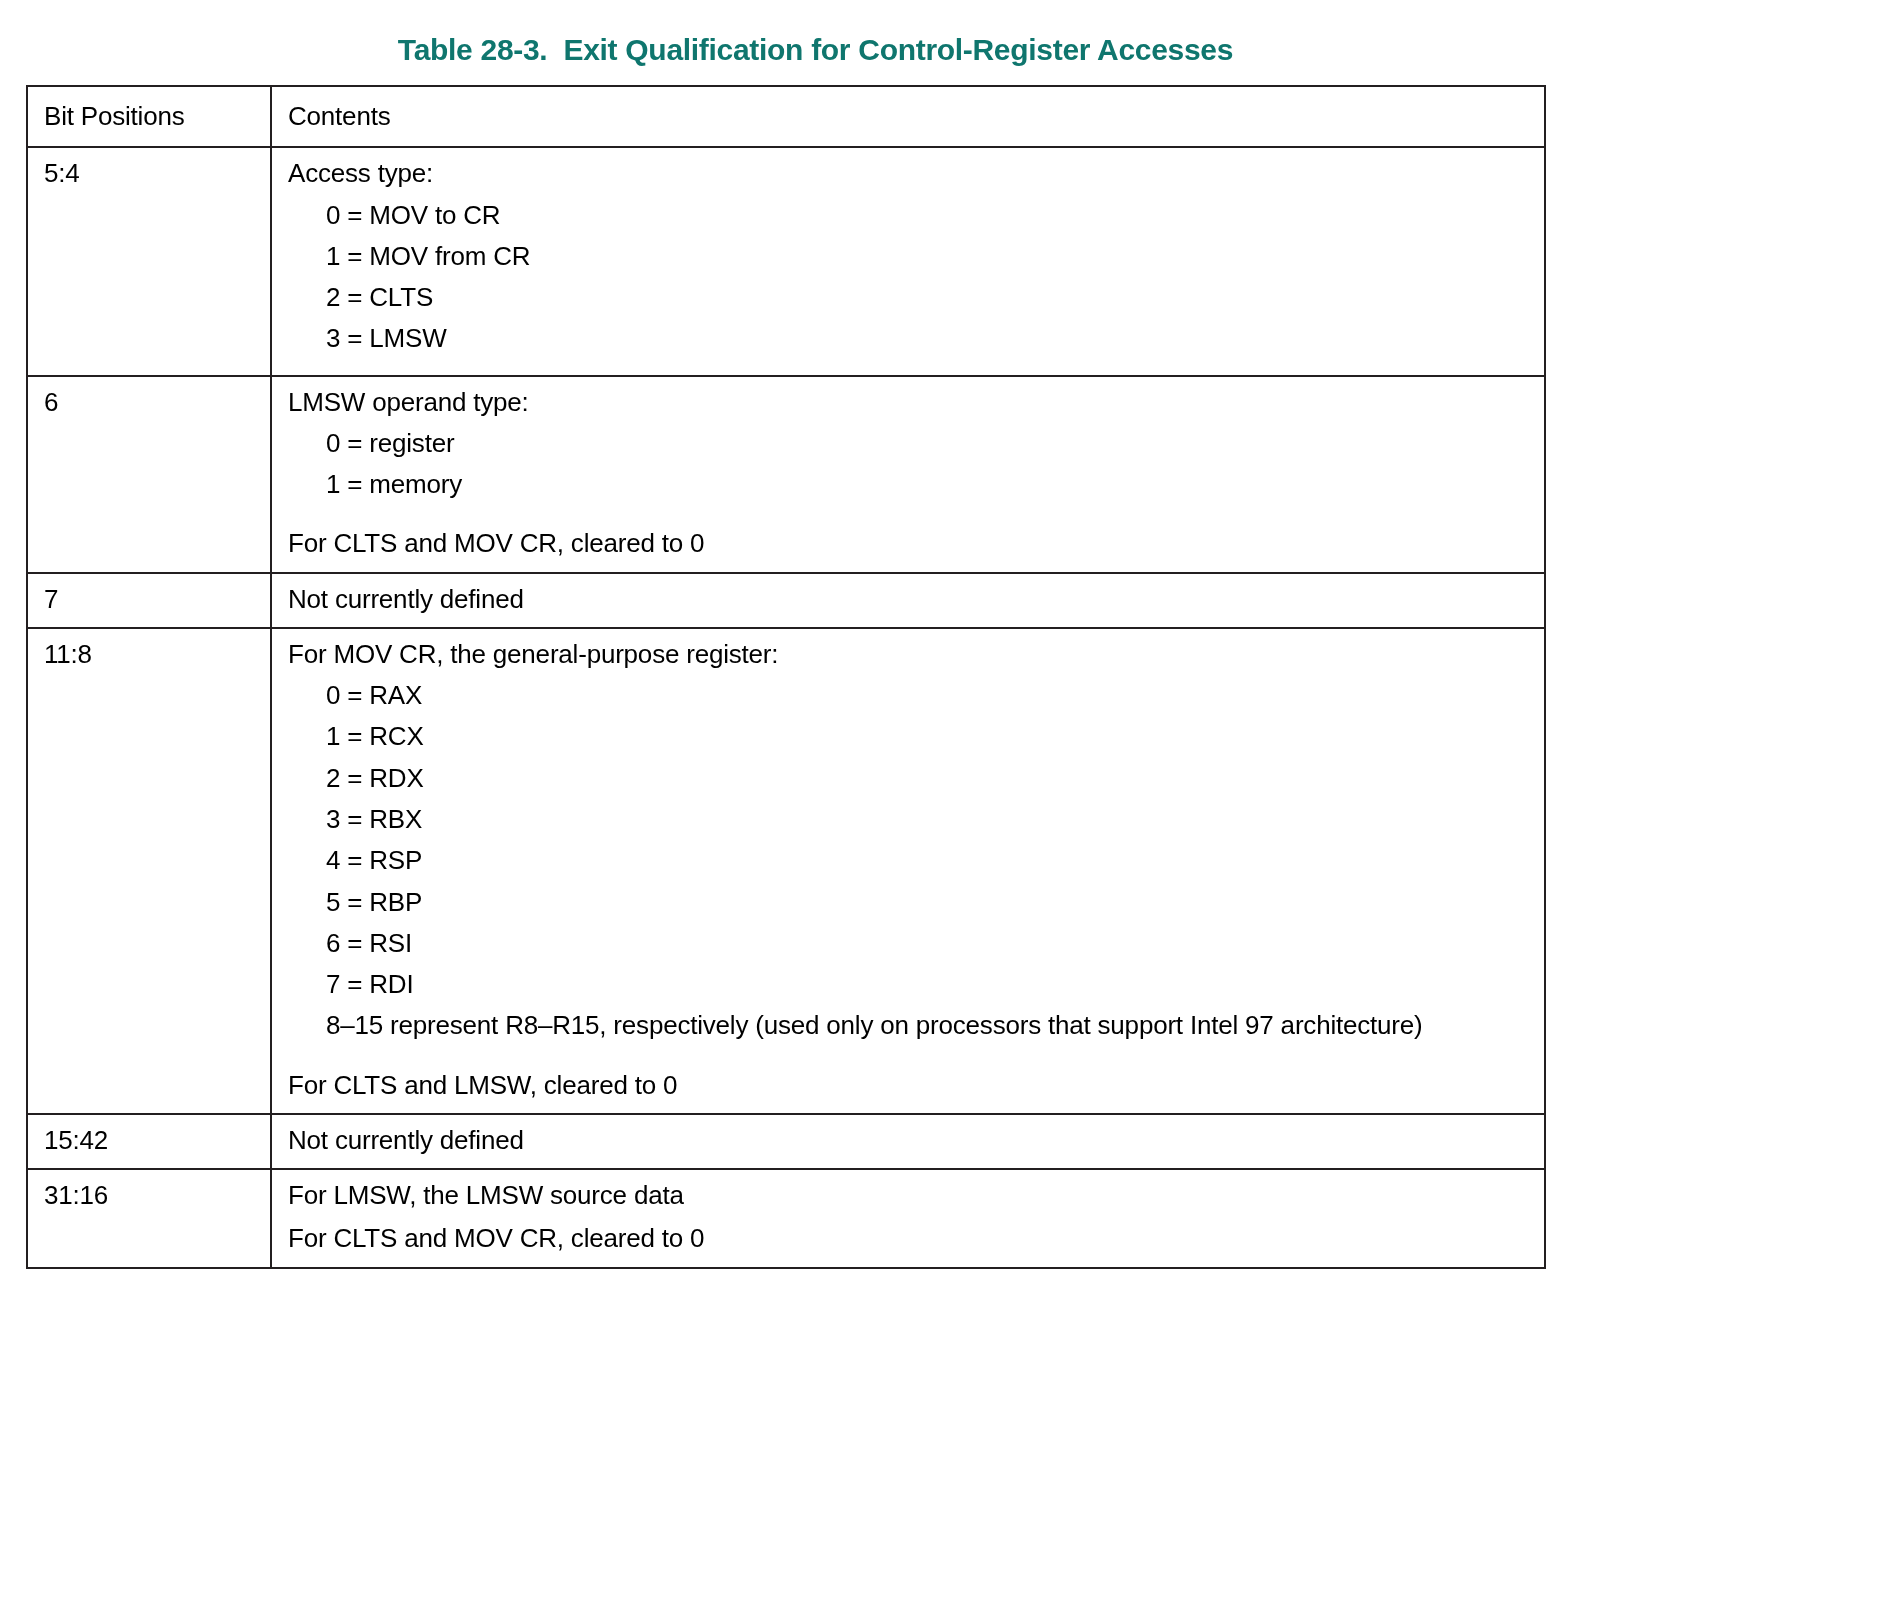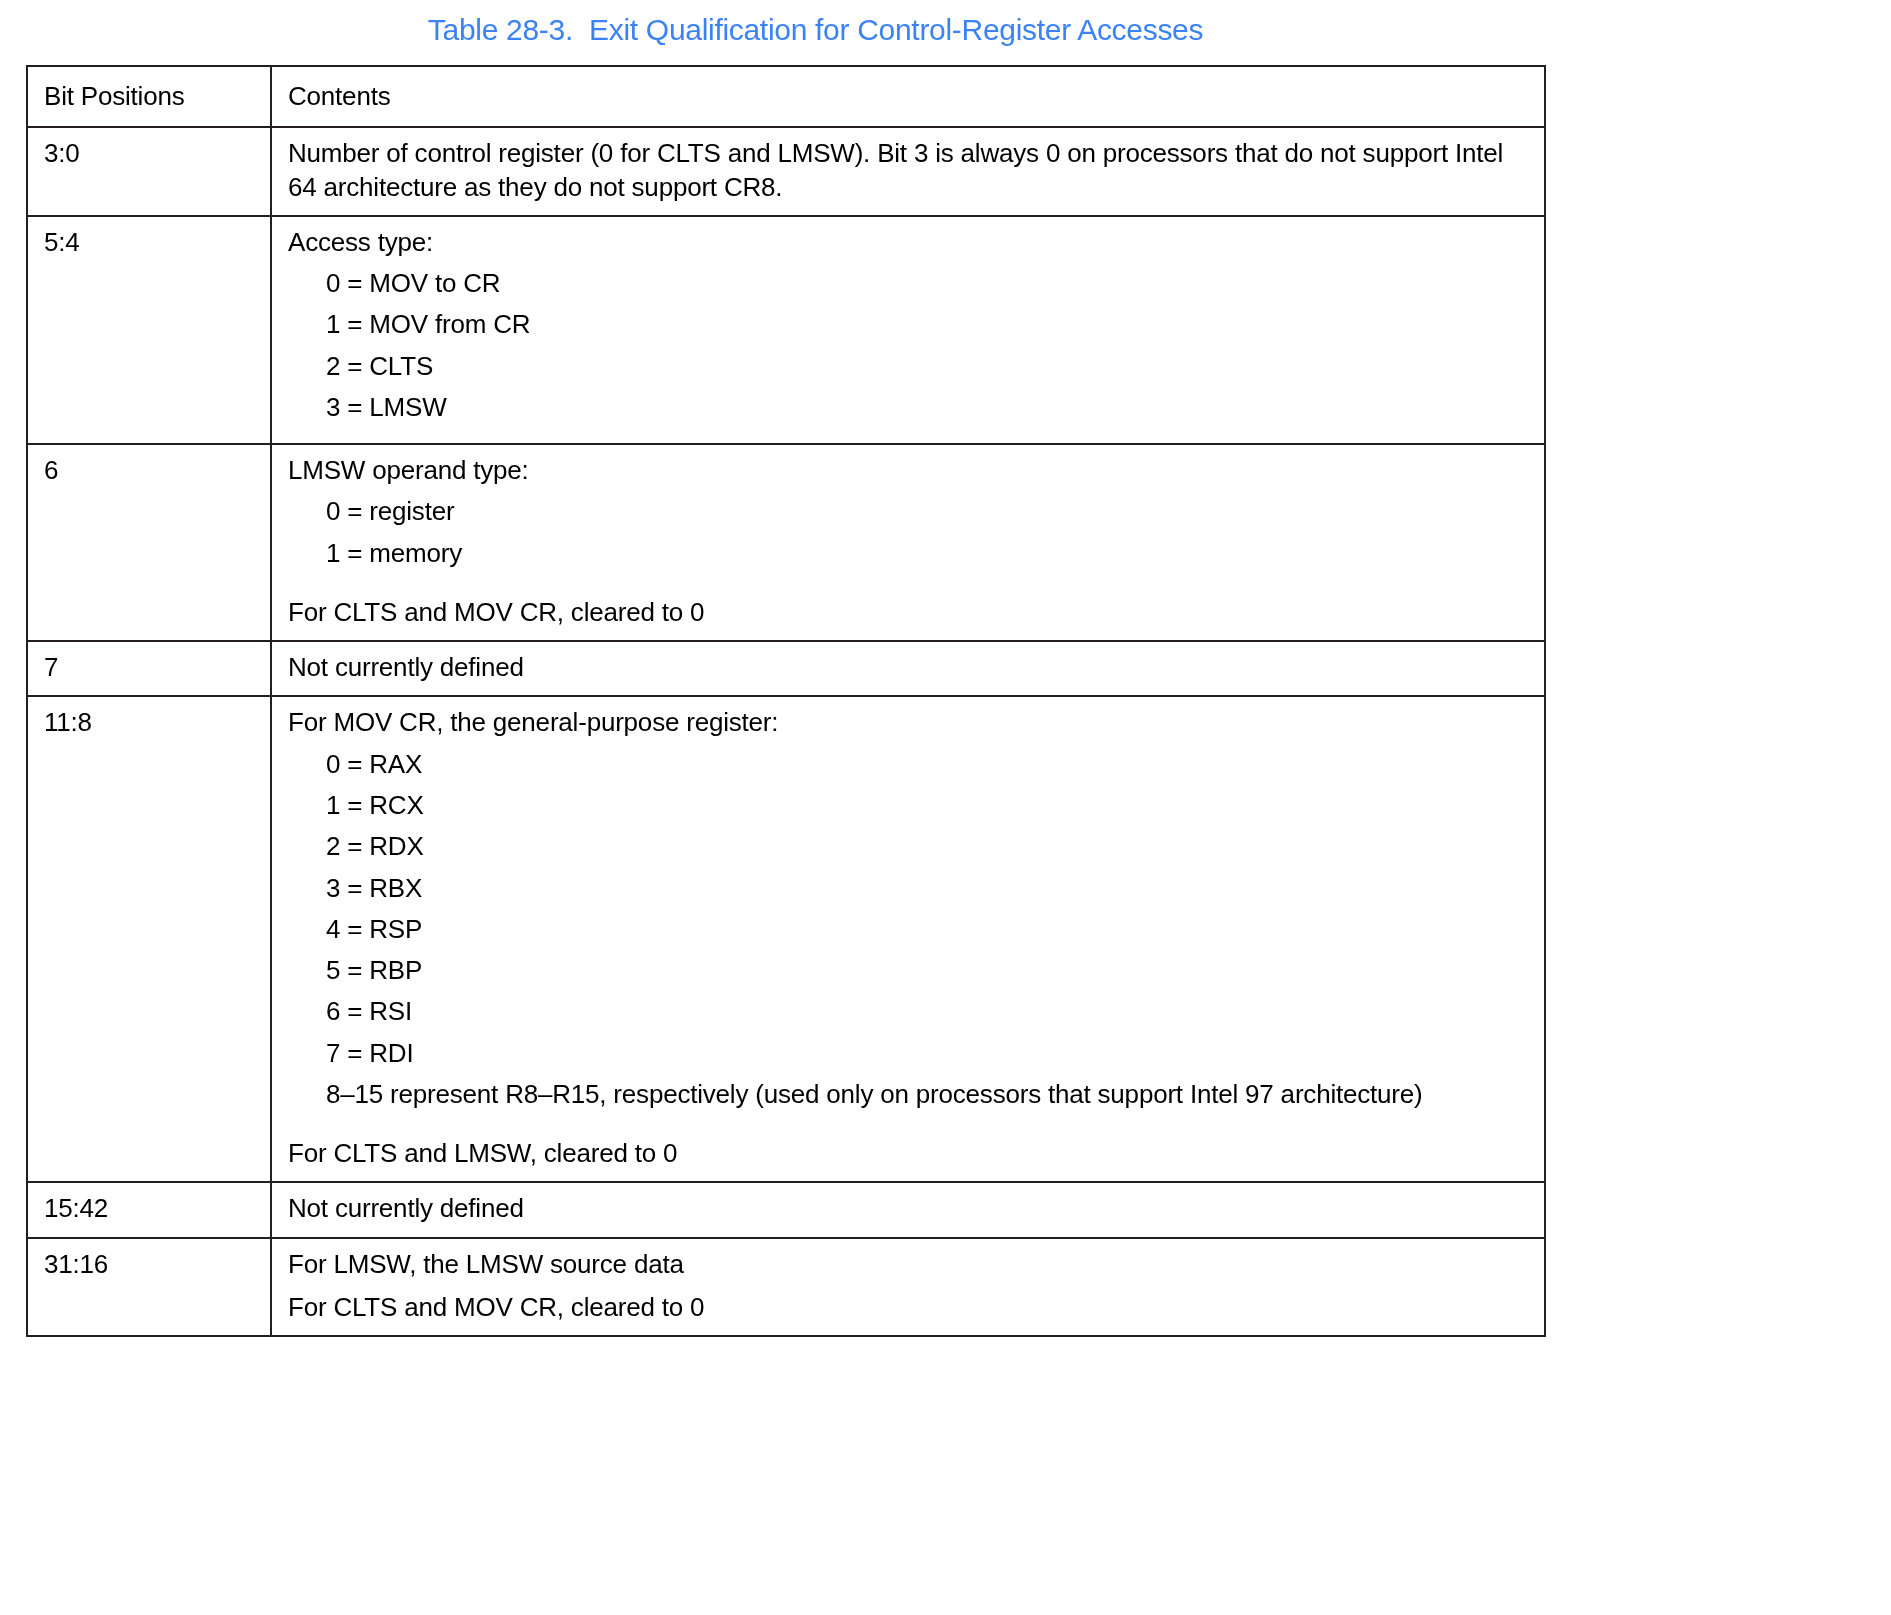--- a/index.html
+++ b/index.html
@@ -16,25 +16,25 @@
   }
   .page {
     position: relative;
     width: 1891px;
     height: 1615px;
     box-sizing: border-box;
     padding: 0;
   }
   .table-title {
     text-align: center;
-    color: #3b82f6;
+    color: #0f766e;
     font-size: 30px;
-    font-weight: normal;
+    font-weight: bold;
     letter-spacing: -0.3px;
-    padding-top: 13px;
+    padding-top: 33px;
     padding-bottom: 18px;
     padding-right: 260px;
     white-space: pre;
   }
   .tbl {
     border-collapse: collapse;
     margin-left: 26px;
     width: 1520px;
     table-layout: fixed;
   }
@@ -75,26 +75,20 @@
 
   <table class="tbl">
     <thead>
       <tr>
         <th class="col-bits">Bit Positions</th>
         <th class="col-contents">Contents</th>
       </tr>
     </thead>
     <tbody>
 
-      <tr>
-        <td class="col-bits">3:0</td>
-        <td class="col-contents">
-          <p class="lead">Number of control register (0 for CLTS and LMSW). Bit 3 is always 0 on processors that do not support Intel 64 architecture as they do not support CR8.</p>
-        </td>
-      </tr>
 
       <tr>
         <td class="col-bits">5:4</td>
         <td class="col-contents">
           <p class="lead">Access type:</p>
           <ul class="sublist">
             <li>0 = MOV to CR</li>
             <li>1 = MOV from CR</li>
             <li>2 = CLTS</li>
             <li>3 = LMSW</li>

